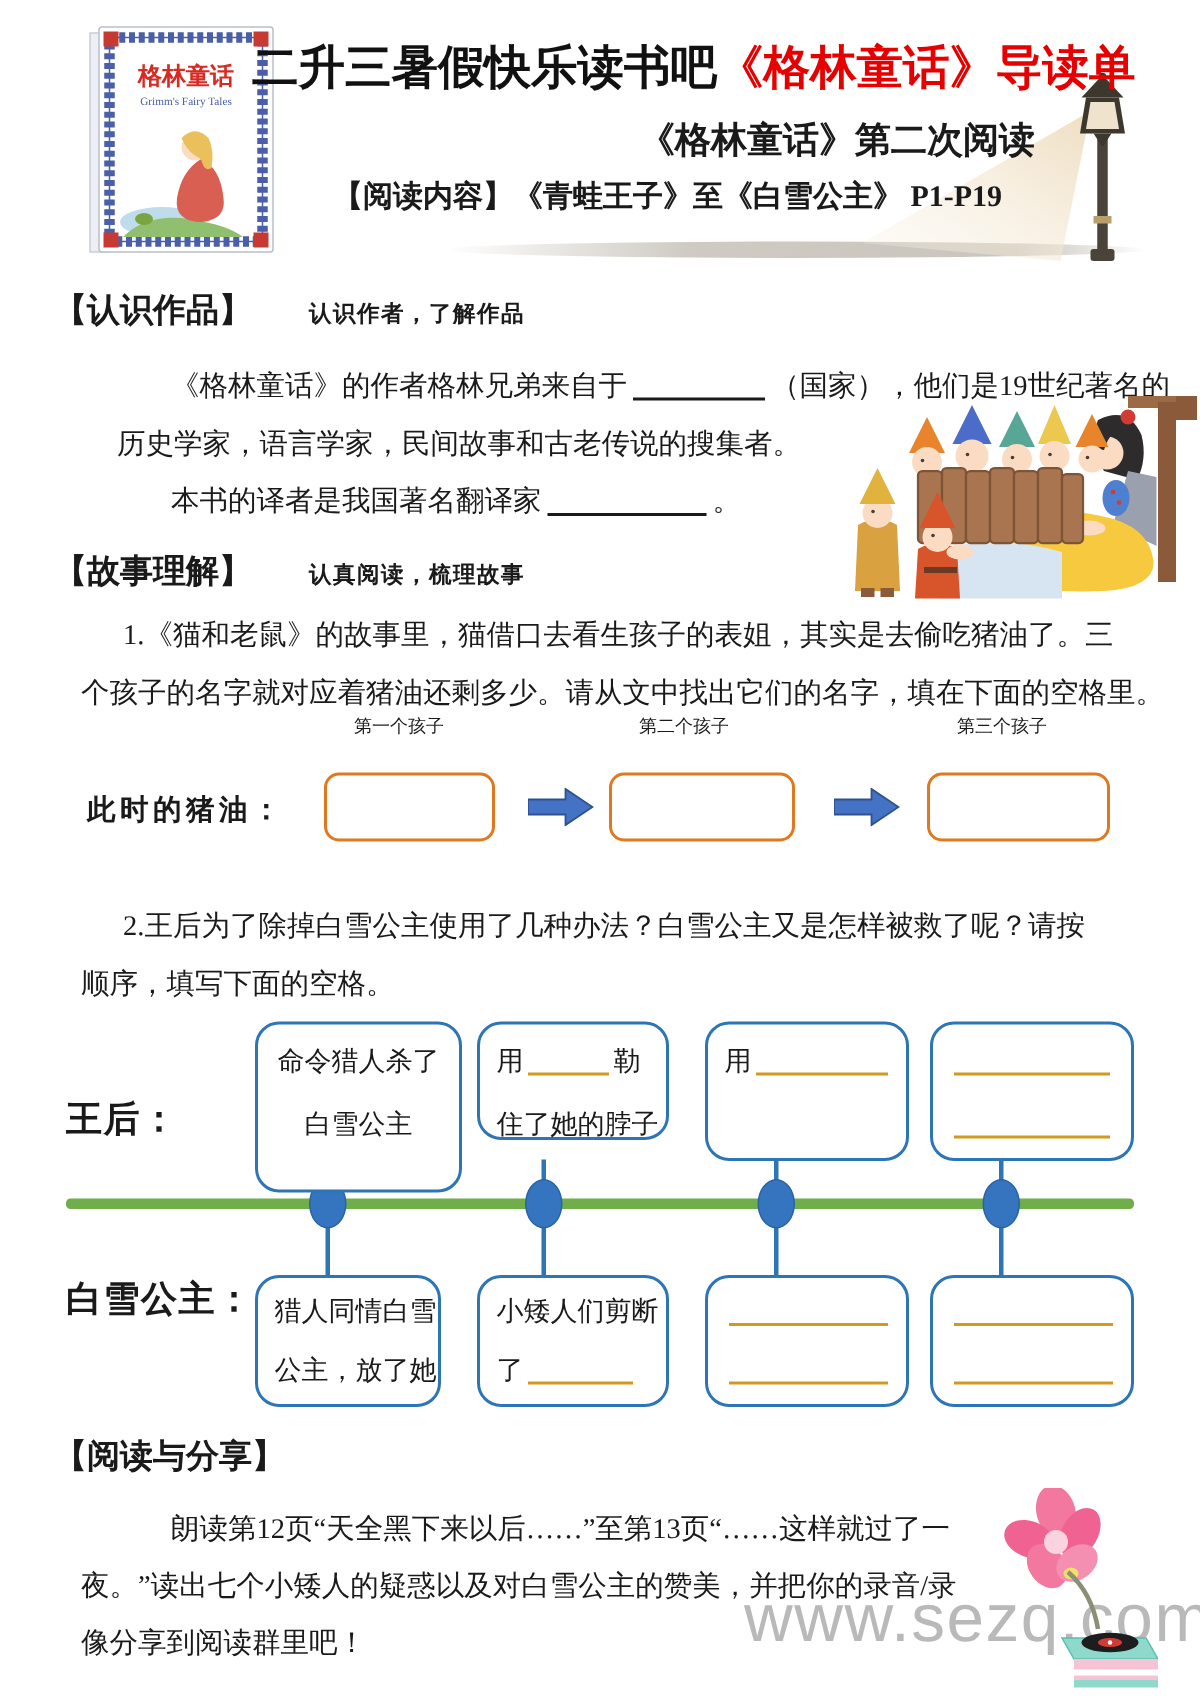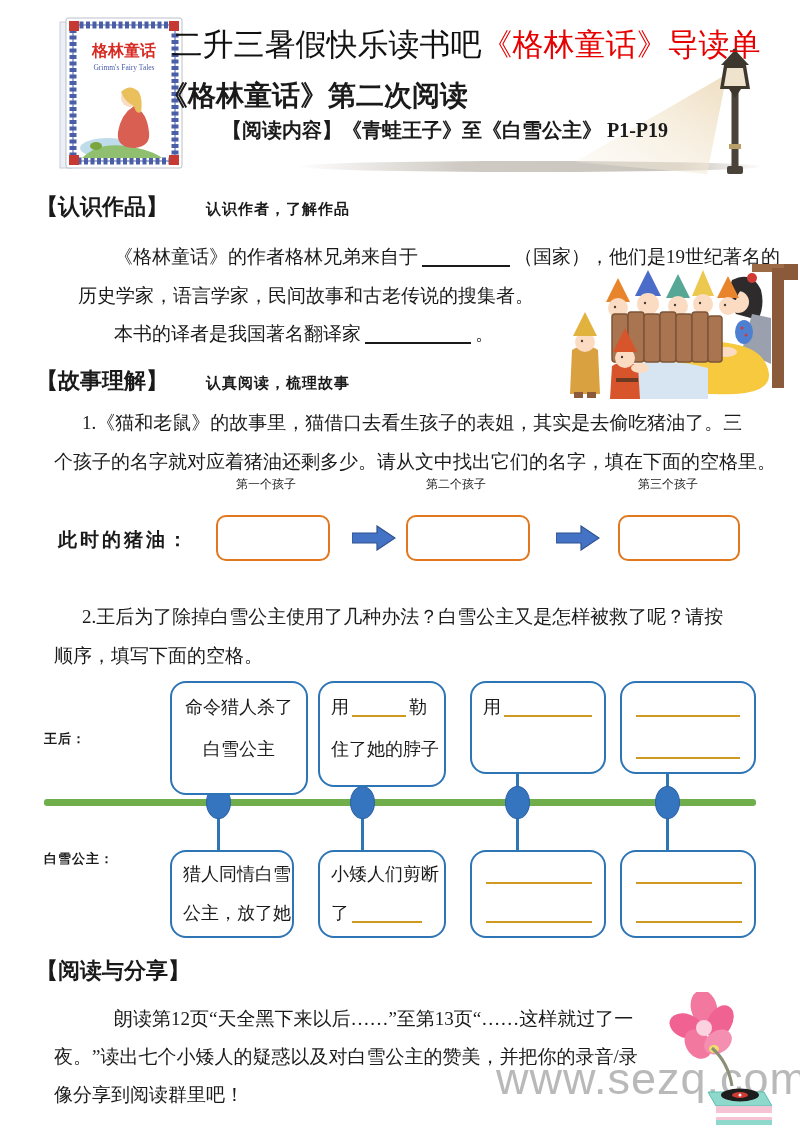--- a/index.html
+++ b/index.html
@@ -3,25 +3,25 @@
 <meta charset="utf-8">
 <style>
   html,body{margin:0;padding:0;background:#fff;}
   .page{position:relative;width:800px;height:1132px;background:#fff;overflow:hidden;
         font-family:"Liberation Serif",serif;color:#1a1a1a;}
   .abs{position:absolute;}
   .hei{font-family:"Liberation Sans",sans-serif;font-weight:bold;}
   .kai{font-family:"Liberation Serif",serif;margin-left:20px;}
 
   
-  .main-title{left:168px;top:24px;width:596px;text-align:center;font-size:31px;font-weight:normal;
+  .main-title{left:168px;top:24px;width:596px;font-size:31px;font-weight:bold;
               font-family:"Liberation Serif",serif;white-space:nowrap;letter-spacing:0;}
   .t-black{color:#111;}
   .t-red{color:#e60000;}
-  .subtitle{left:160px;top:77px;width:530px;text-align:left;font-size:28px;font-family:Liberation Mono, monospace;}
+  .subtitle{left:160px;top:77px;width:530px;text-align:right;font-size:24px;font-family:Liberation Mono, monospace;}
   .scope{left:150px;top:117px;width:550px;text-align:center;font-size:20px;font-weight:bold;}
   .ground-shadow{left:296px;top:161px;width:468px;height:11px;border-radius:50%;
     background:linear-gradient(to right,rgba(160,150,135,0),rgba(148,138,122,.45) 35%,rgba(148,138,122,.5) 82%,rgba(160,150,135,0));}
 
   
   .sec-head{display:flex;align-items:baseline;gap:18px;white-space:nowrap;}
   .sec-head .main{font-size:22px;}
   .sec-head .sub{font-size:15px;font-weight:bold;letter-spacing:1px;}
 
   .body{font-size:19px;white-space:nowrap;}
@@ -35,21 +35,21 @@
   .d1-arrow{top:525px;width:44px;height:26px;}
 
   
   .tl-box{background:#fff;border:2.5px solid #2e75b6;border-radius:16px;box-sizing:border-box;
           font-size:18px;padding-top:3px;}
   .tl-box .tl-line{line-height:42px;padding:0 11px;white-space:nowrap;}
   .tl-box.snow .tl-line{line-height:39px;}
   .tl-conn{width:3px;background:#2e75b6;}
   .tl-axis{left:44px;top:799px;width:712px;height:7px;background:#6fae4a;border-radius:3px;}
   .tl-dot{width:25px;height:33px;border-radius:50%;background:#3575bf;border:1.5px solid #2b62a6;box-sizing:border-box;}
-  .tl-rowlab{font-size:13px;letter-spacing:1px;white-space:nowrap;text-align:right;}
+  .tl-rowlab{font-size:24px;letter-spacing:1px;white-space:nowrap;text-align:right;}
 
   .watermark{left:496px;top:1053px;font-family:"Liberation Sans",sans-serif;font-size:45px;
              color:#b9b9b9;letter-spacing:1px;z-index:1;white-space:nowrap;}
   .share-line{z-index:2;}
   .gramo{z-index:3;}
 </style>
 </head>
 <body>
 
 <div class="page">
@@ -210,21 +210,21 @@
   <div class="abs tl-axis"></div>
   <div class="abs tl-dot" style="left:206px;top:786px"></div>
   <div class="abs tl-dot" style="left:350px;top:786px"></div>
   <div class="abs tl-dot" style="left:505px;top:786px"></div>
   <div class="abs tl-dot" style="left:655px;top:786px"></div>
 
   <div class="abs tl-box kai" style="left: 150px; top: 681px; width: 138px; height: 114px; text-align: center;">
       <div class="tl-line"><span>命令猎人杀了</span></div>
       <div class="tl-line"><span>白雪公主</span></div>
     </div>
-  <div class="abs tl-box kai" style="left:298px;top:681px;width:128px;height:106px">
+  <div class="abs tl-box kai" style="left:298px;top:681px;width:128px;height:79px">
       <div class="tl-line"><span>用</span><span class="blank-gold" style="width: 54px;"></span><span>勒</span></div>
       <div class="tl-line"><span>住了她的脖子</span></div>
     </div>
   <div class="abs tl-box kai" style="left:450px;top:681px;width:136px;height:93px">
       <div class="tl-line"><span>用</span><span class="blank-gold" style="width: 88px;"></span></div>
     </div>
   <div class="abs tl-box kai" style="left: 600px; top: 681px; width: 136px; height: 93px; text-align: center;">
       <div class="tl-line"><span class="blank-gold" style="width: 104px;"></span></div>
       <div class="tl-line"><span class="blank-gold" style="width: 104px;"></span></div>
     </div>

